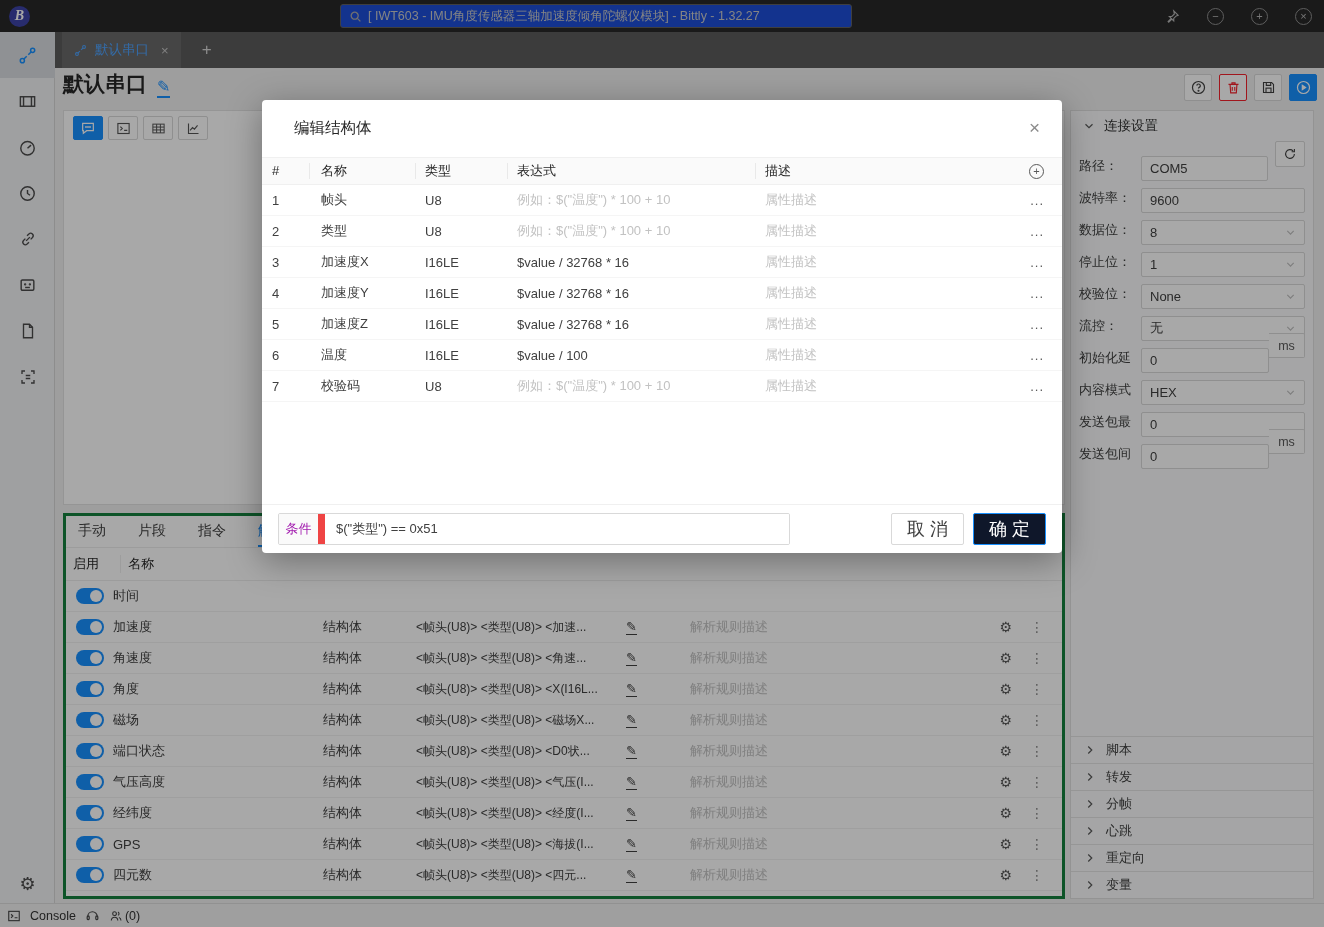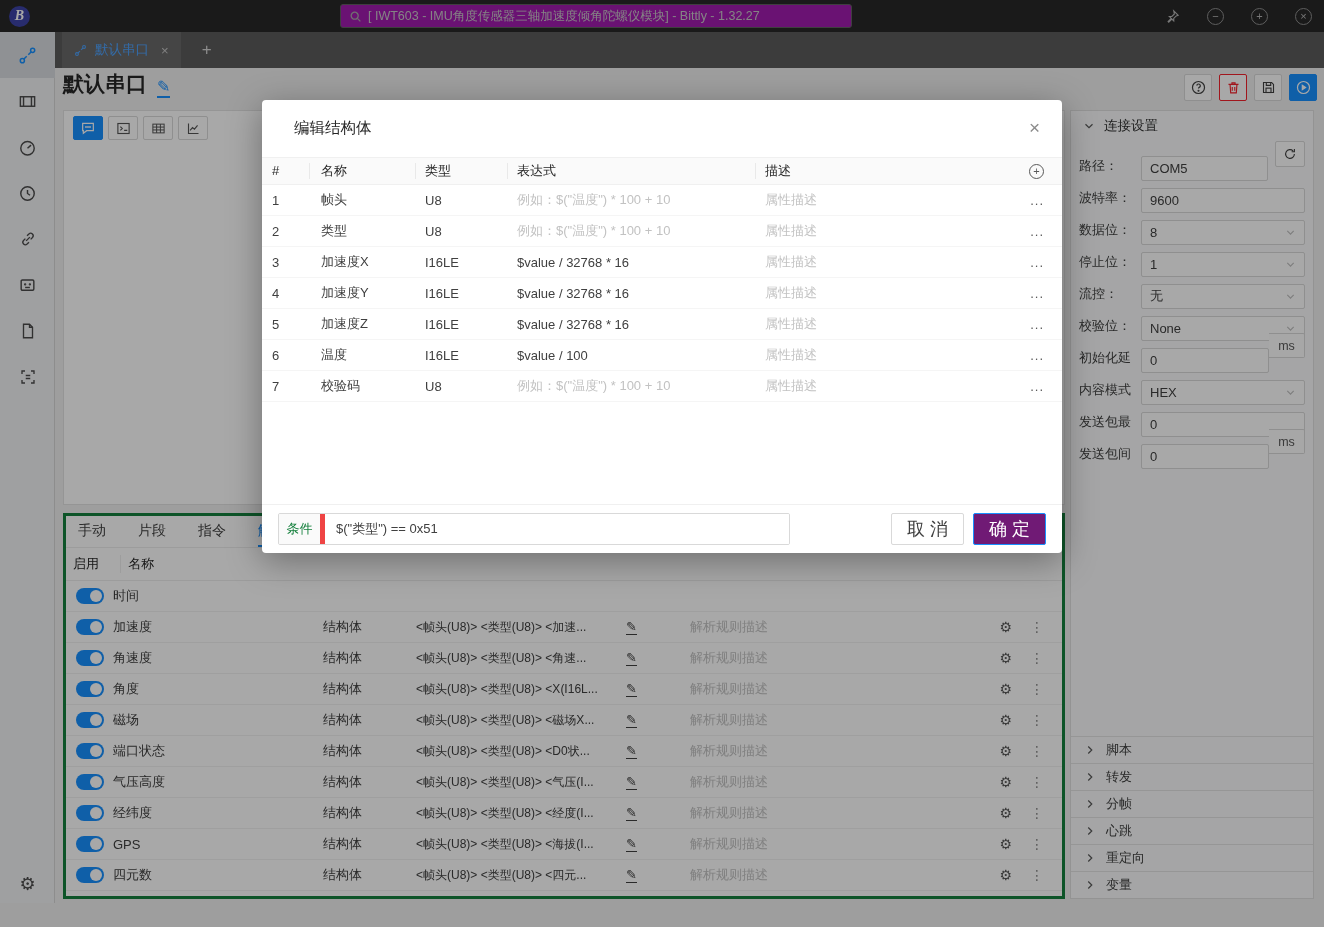--- a/index.html
+++ b/index.html
@@ -10,21 +10,21 @@
   .muted{color:#c2c2c2 !important;}
 
   
   .titlebar{position:absolute;top:0;left:0;right:0;height:32px;background:#282828;
             display:flex;align-items:center;color:#e0e0e0;z-index:10;}
   .logo{width:21px;height:21px;border-radius:50%;background:#3d43a8;color:#fff;
         font-family:"Liberation Serif",serif;font-style:italic;font-weight:bold;font-size:14px;
         display:flex;align-items:center;justify-content:center;margin:0 12px 0 9px;}
   .menus{display:flex;gap:26px;font-size:13.5px;margin-left:12px;}
   .menu{cursor:default;}
-  .searchbox{position:absolute;left:340px;top:4px;width:512px;height:24px;background:#a21caf;
+  .searchbox{position:absolute;left:340px;top:4px;width:512px;height:24px;background:#1d4ed8;
              border:1px solid #606060;border-radius:3px;display:flex;align-items:center;
              padding:0 8px;gap:6px;color:#c9c9c9;font-size:12.5px;white-space:nowrap;overflow:hidden;}
   .winctl{position:absolute;right:12px;top:0;height:32px;display:flex;align-items:center;gap:27px;color:#b5b5b5;}
   .wbtn{width:17px;height:17px;border:1px solid #8f8f8f;border-radius:50%;display:flex;
         align-items:center;justify-content:center;font-size:11px;line-height:1;}
 
   
   .tabbar{position:absolute;top:32px;left:55px;right:0;height:36px;background:#5b5b5b;
           display:flex;align-items:center;z-index:5;}
   .tab{margin-left:7px;height:36px;padding:0 12px;background:#6a6a6a;display:flex;align-items:center;
@@ -119,26 +119,26 @@
   .c4{width:248px;padding-left:9px;flex:0 0 248px;white-space:nowrap;overflow:hidden;}
   .c5{width:242px;padding-left:9px;flex:0 0 242px;white-space:nowrap;overflow:hidden;}
   .c6{flex:1;display:flex;justify-content:flex-end;padding-right:18px;}
   .addcircle{width:15px;height:15px;border:1.4px solid #595959;border-radius:50%;display:flex;
              align-items:center;justify-content:center;font-size:11px;color:#595959;line-height:1;}
   .mrow{display:flex;height:31px;align-items:center;border-bottom:1px solid #f5f5f5;color:#404040;}
   .mmore{color:#595959;letter-spacing:1px;}
   .mfoot{position:absolute;bottom:0;left:0;right:0;height:49px;border-top:1px solid #f0f0f0;
          display:flex;align-items:center;padding:0 16px;}
   .condgroup{display:flex;width:512px;height:32px;border:1px solid #d9d9d9;border-radius:2px;overflow:hidden;}
-  .condlabel{width:46px;background:#fafafa;border-right:5px solid #ef4444;display:flex;align-items:center;
-             justify-content:center;color:#15803d;flex:0 0 46px;}
+  .condlabel{width:46px;background:#fafafa;border-right:7px solid #ef4444;display:flex;align-items:center;
+             justify-content:center;color:#a21caf;flex:0 0 46px;}
   .condinput{flex:1;display:flex;align-items:center;padding:0 11px;color:#404040;background:#fff;}
   .btn{height:32px;padding:0 15px;border:1px solid #d9d9d9;border-radius:2px;background:#fff;color:#404040;
        display:flex;align-items:center;justify-content:center;font-size:18px;}
-  .btn.primary{background:#701a75;border-color:#1890ff;color:#fff;}
+  .btn.primary{background:#0f172a;border-color:#1890ff;color:#fff;}
   .mfoot .spacer{flex:1;}
 </style>
 </head>
 <body>
 
 <div id="app">
 
   <div class="titlebar">
     <div class="logo">B</div>
     <div class="menus">
@@ -478,40 +478,40 @@
         <span class="clabel">停止位：</span>
         <div class="cctrl">
           <span class="cv">1</span>
           <svg class="chev" width="11" height="11" viewBox="0 0 24 24" fill="none" stroke="currentColor" stroke-width="2.4">
               <path d="M5 8.5l7 7 7-7"></path>
             </svg>
         </div>
 
       </div>
         <div class="cfield">
+        <span class="clabel">校验位：</span>
+        <div class="cctrl">
+          <span class="cv">None</span>
+          <svg class="chev" width="11" height="11" viewBox="0 0 24 24" fill="none" stroke="currentColor" stroke-width="2.4">
+              <path d="M5 8.5l7 7 7-7"></path>
+            </svg>
+        </div>
+
+      </div>
+        <div class="cfield">
         <span class="clabel">流控：</span>
         <div class="cctrl">
           <span class="cv">无</span>
           <svg class="chev" width="11" height="11" viewBox="0 0 24 24" fill="none" stroke="currentColor" stroke-width="2.4">
               <path d="M5 8.5l7 7 7-7"></path>
             </svg>
         </div>
 
       </div>
         <div class="cfield">
-        <span class="clabel">校验位：</span>
-        <div class="cctrl">
-          <span class="cv">None</span>
-          <svg class="chev" width="11" height="11" viewBox="0 0 24 24" fill="none" stroke="currentColor" stroke-width="2.4">
-              <path d="M5 8.5l7 7 7-7"></path>
-            </svg>
-        </div>
-
-      </div>
-        <div class="cfield">
         <span class="clabel">初始化延</span>
         <div class="cctrl">
           <span class="cv">0</span>
 
         </div>
         <div class="caddon">ms</div>
 
       </div>
         <div class="cfield">
         <span class="clabel">内容模式</span>
@@ -575,20 +575,40 @@
       </div>
         <div class="section">
         <svg width="12" height="12" viewBox="0 0 24 24" fill="none" stroke="#595959" stroke-width="2.4">
             <path d="M8.5 5l7 7-7 7"></path>
           </svg>
         <span>变量</span>
       </div>
       </div>
   </div>
 
+  <div class="statusbar">
+    <svg width="14" height="14" viewBox="0 0 24 24" fill="none" stroke="#444" stroke-width="1.9">
+        <rect x="3" y="4" width="18" height="16"></rect>
+        <path d="M7 9l3 3-3 3M13 15h5"></path>
+      </svg>
+    <span>Console</span>
+    <svg width="15" height="15" viewBox="0 0 24 24" fill="none" stroke="#444" stroke-width="1.9">
+        <path d="M4.5 13.5a7.5 7.5 0 0 1 15 0"></path>
+        <rect x="3.5" y="13" width="3.2" height="5.5" rx="1.2"></rect>
+        <rect x="17.3" y="13" width="3.2" height="5.5" rx="1.2"></rect>
+      </svg>
+    <span style="display:flex;align-items:center;gap:2px;">
+      <svg width="14" height="14" viewBox="0 0 24 24" fill="none" stroke="#444" stroke-width="1.9">
+          <circle cx="9.5" cy="8" r="3.2"></circle>
+          <path d="M4 19.5c0-3.2 2.3-5.3 5.5-5.3s5.5 2.1 5.5 5.3"></path>
+          <path d="M15.5 5.2a3.2 3.2 0 0 1 0 5.6M17 14.6c2.2.6 3.5 2.4 3.5 4.9"></path>
+        </svg>
+      <span>(0)</span>
+    </span>
+  </div>
 
   <div class="mask"></div>
 
   <div class="modal">
     <div class="mhead">
       <span>编辑结构体</span>
     </div>
     <span class="mclose">×</span>
 
     <div class="mth">

